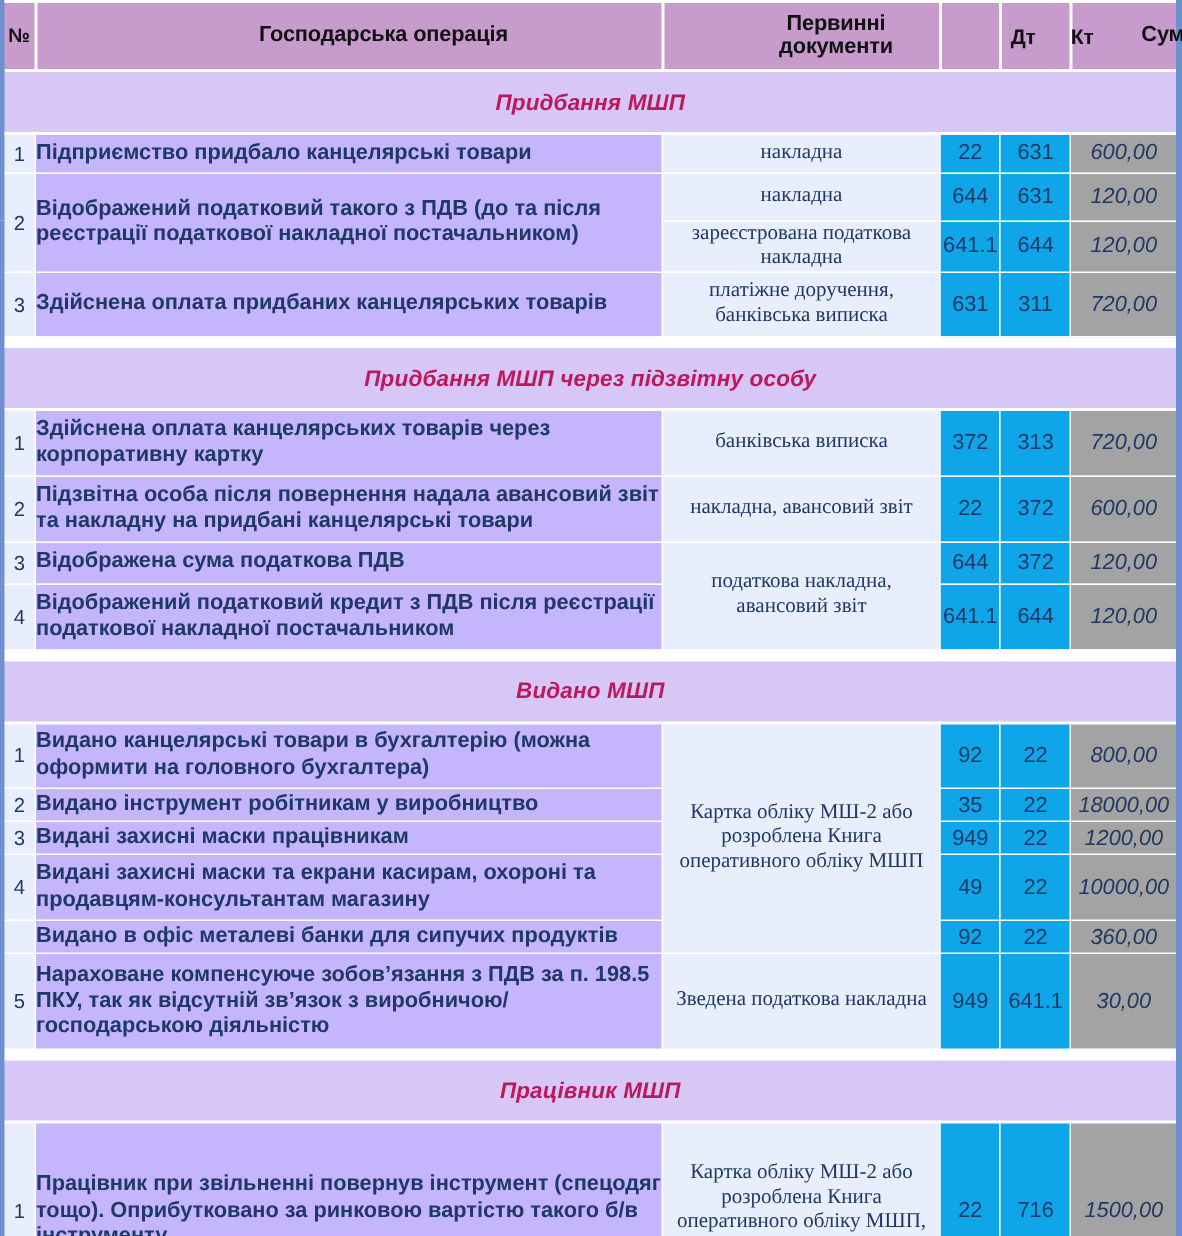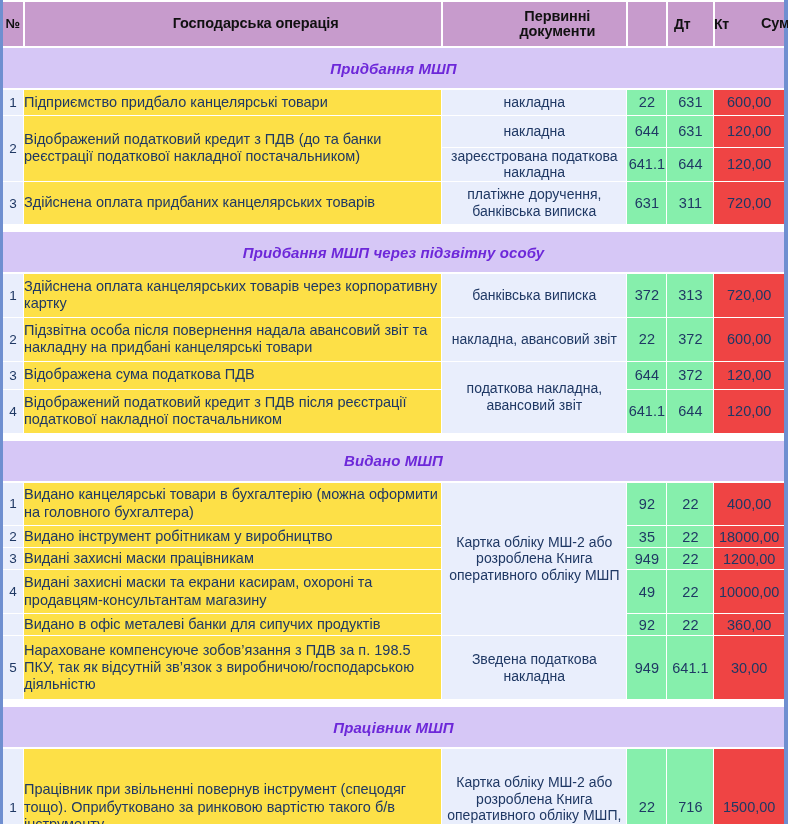--- a/index.html
+++ b/index.html
@@ -65,69 +65,72 @@
   tr.head-row th.h-kt { font-size: 14px; margin-left: 40px; }
 
   
   tr.section-row td {
     background: #d6c7f6;
     height: 40px;
     text-align: center;
     font-style: italic;
     font-weight: bold;
     font-size: 15px;
-    color: #6d28d9;
+    color: #be185d;
     border: 2px solid #ffffff;
     letter-spacing: 0.1px;
   }
 
   
   tr.gap-row td {
     background: #ffffff;
     height: 5px;
     border: none;
   }
 
   
   td.num {
     background: #e9eefc;
     color: #1f3864;
     font-size: 13.5px;
     text-align: center;
     border-right: 2px solid #ffffff;
   }
   td.op {
-    background: #fde047;
+    background: #c4b5fd;
     color: #1f3864;
     font-size: 14.5px;
     text-align: left;
     padding: 2px 3px 2px 5px;
     line-height: 1.2;
+    font-weight: bold;
   }
   td.doc {
     background: #e9eefc;
     color: #1f3864;
     font-size: 14px;
     text-align: center;
     padding: 2px 3px;
     line-height: 1.2;
+    font-family: Liberation Serif, serif;
   }
   td.dt, td.kt {
-    background: #86efac;
+    background: #0ea5e9;
     color: #1f3864;
     font-size: 14.5px;
     text-align: center;
     padding: 1px 0;
   }
   td.sum {
-    background: #ef4444;
+    background: #a3a3a3;
     color: #1f3864;
     font-size: 14.5px;
     text-align: center;
     padding: 1px 1px;
+    font-style: italic;
   }
 </style>
 </head>
 <body>
 
 <div id="sheet">
   <table class="acc">
     <colgroup>
       <col class="c-num">
         <col class="c-op">
@@ -153,21 +156,21 @@
         <tr style="height: 26px;">
           <td class="num">1</td>
           <td class="op">Підприємство придбало канцелярські товари</td>
           <td class="doc">накладна</td>
           <td class="dt">22</td>
           <td class="kt">631</td>
           <td class="sum">600,00</td>
         </tr>
         <tr style="height: 32px;">
           <td class="num" rowspan="2">2</td>
-          <td class="op" rowspan="2">Відображений податковий кредит з ПДВ (до та банки реєстрації податкової накладної постачальником)</td>
+          <td class="op" rowspan="2">Відображений податковий такого з ПДВ (до та після реєстрації податкової накладної постачальником)</td>
           <td class="doc">накладна</td>
           <td class="dt">644</td>
           <td class="kt">631</td>
           <td class="sum">120,00</td>
         </tr>
         <tr style="height: 33px;">
           <td class="doc">зареєстрована податкова накладна</td>
           <td class="dt">641.1</td>
           <td class="kt">644</td>
           <td class="sum">120,00</td>
@@ -222,21 +225,21 @@
         </tr>
         <tr class="section-row">
           <td class="" colspan="6">Видано МШП</td>
         </tr>
         <tr style="height: 44px;">
           <td class="num">1</td>
           <td class="op">Видано канцелярські товари в бухгалтерію (можна оформити на головного бухгалтера)</td>
           <td class="doc" rowspan="5">Картка обліку МШ-2 або розроблена Книга оперативного обліку МШП</td>
           <td class="dt">92</td>
           <td class="kt">22</td>
-          <td class="sum">400,00</td>
+          <td class="sum">800,00</td>
         </tr>
         <tr style="height: 22px;">
           <td class="num">2</td>
           <td class="op">Видано інструмент робітникам у виробництво</td>
           <td class="dt">35</td>
           <td class="kt">22</td>
           <td class="sum">18000,00</td>
         </tr>
         <tr style="height: 22px;">
           <td class="num">3</td>

